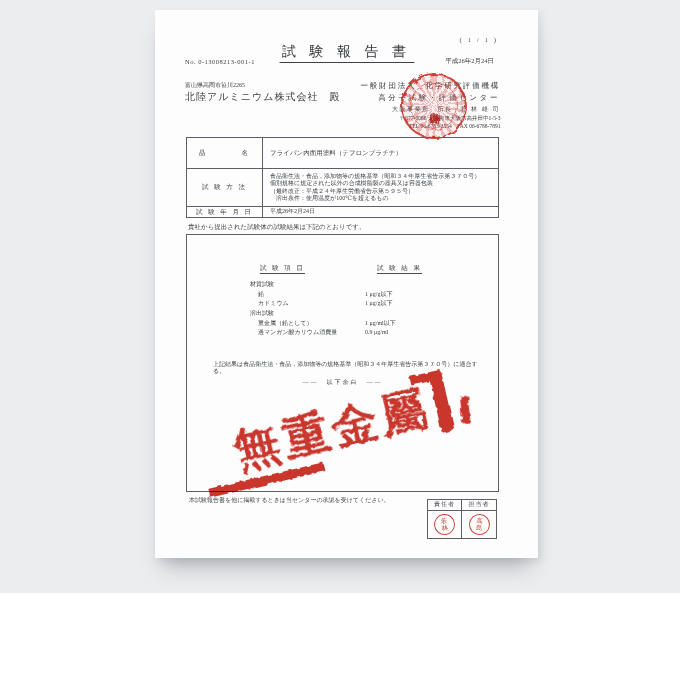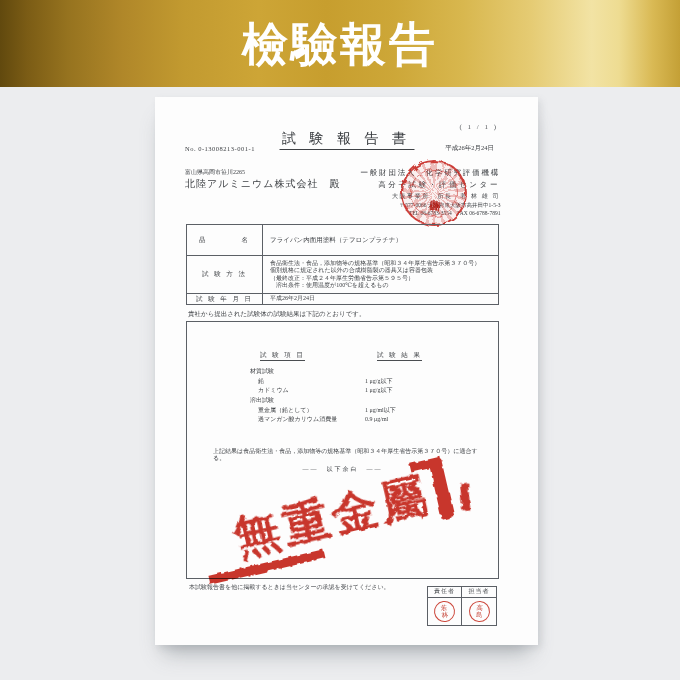--- a/index.html
+++ b/index.html
@@ -132,23 +132,20 @@
   .hanko span{display:block;width:8px;font-size:6.5px;line-height:6.5px;
     word-break:break-all;text-align:center;}
   .hanko.h1{transform:rotate(-8deg);}
   .hanko.h2{transform:rotate(4deg);}
 </style>
 </head>
 <body>
 
 <div class="page">
 
-  <header class="banner">
-    <h1>檢驗報告</h1>
-  </header>
 
   <div class="stage">
     <div class="paper">
 
       <div class="abs pageno">( 1 / 1 )</div>
       <div class="abs doc-title">試 験 報 告 書</div>
 
       <div class="abs no-line">
         <span>No.</span>
         <span>0-13008213-001-1</span>

